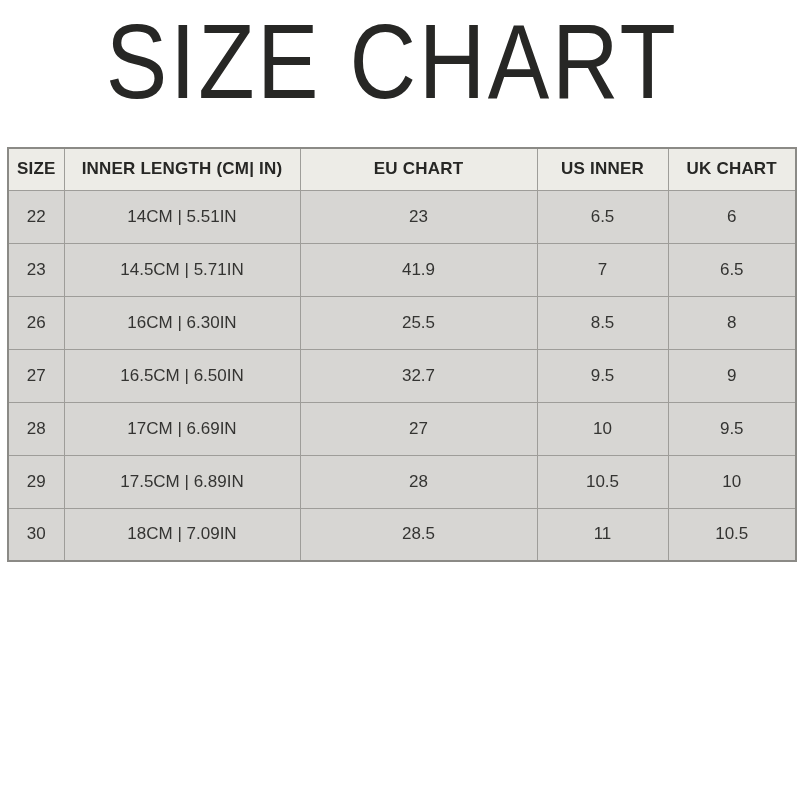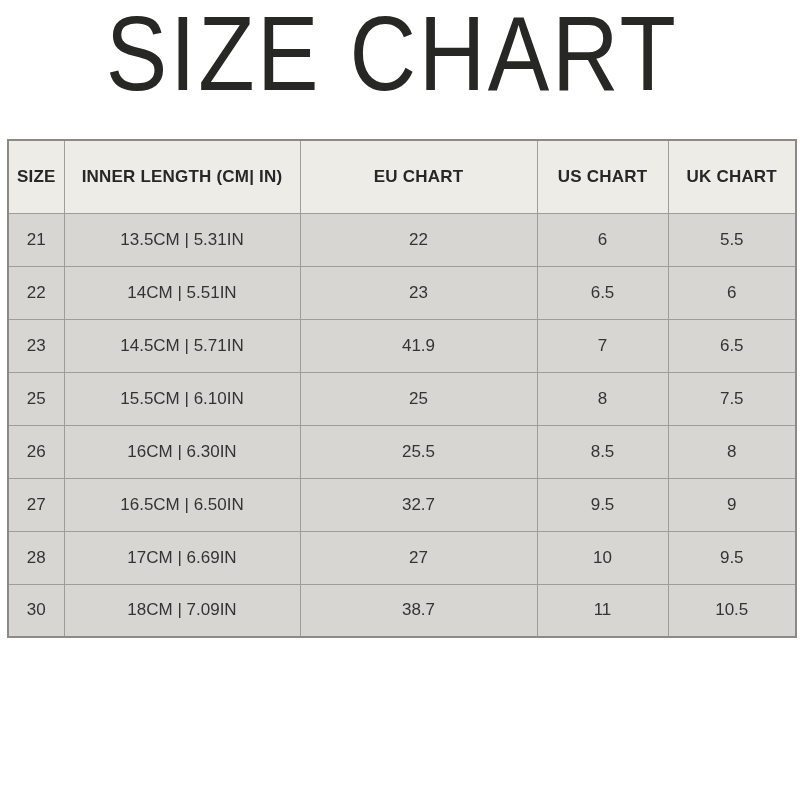--- a/index.html
+++ b/index.html
@@ -10,20 +10,21 @@
     --text:#272725;
     --cell-text:#343432;
     --page-bg:#ffffff;
   }
   *{margin:0;padding:0;box-sizing:border-box;}
   html,body{width:800px;height:800px;background:var(--page-bg);overflow:hidden;}
   body{font-family:"Liberation Sans","DejaVu Sans",sans-serif;color:var(--text);}
 
   .title-wrap{
     width:784px;
+    padding-top:8px;
     display:flex;
     justify-content:center;
     align-items:flex-end;
   }
   .title{
     font-size:106px;
     line-height:1.0;
     font-weight:400;
     letter-spacing:3px;
     white-space:nowrap;
@@ -41,21 +42,21 @@
     background:var(--row-bg);
     border:2px solid var(--outer-border);
   }
   table.size-chart th,
   table.size-chart td{
     border:1px solid var(--border);
     text-align:center;
     vertical-align:middle;
     overflow:hidden;
   }
-  table.size-chart thead tr{height:73px;}
+  table.size-chart thead tr{height:42px;}
   table.size-chart tbody tr{height:53px;}
   table.size-chart th{
     background:var(--header-bg);
     font-size:17px;
     font-weight:700;
     letter-spacing:0.2px;
     color:var(--text);
   }
   table.size-chart td{
     background:var(--row-bg);
@@ -84,52 +85,38 @@
         <col class="c-inner">
         <col class="c-eu">
         <col class="c-us">
         <col class="c-uk">
     </colgroup>
     <thead>
       <tr>
           <th>SIZE</th>
           <th>INNER LENGTH (CM| IN)</th>
           <th>EU CHART</th>
-          <th>US CHART</th>
+          <th>US INNER</th>
           <th>UK CHART</th>
         </tr>
     </thead>
     <tbody>
-        <tr>
-          <td>21</td>
-          <td>13.5CM | 5.31IN</td>
-          <td>22</td>
-          <td>6</td>
-          <td>5.5</td>
-        </tr>
         <tr>
           <td>22</td>
           <td>14CM | 5.51IN</td>
           <td>23</td>
           <td>6.5</td>
           <td>6</td>
         </tr>
         <tr>
           <td>23</td>
           <td>14.5CM | 5.71IN</td>
           <td>41.9</td>
           <td>7</td>
           <td>6.5</td>
-        </tr>
-        <tr>
-          <td>25</td>
-          <td>15.5CM | 6.10IN</td>
-          <td>25</td>
-          <td>8</td>
-          <td>7.5</td>
         </tr>
         <tr>
           <td>26</td>
           <td>16CM | 6.30IN</td>
           <td>25.5</td>
           <td>8.5</td>
           <td>8</td>
         </tr>
         <tr>
           <td>27</td>
@@ -139,22 +126,29 @@
           <td>9</td>
         </tr>
         <tr>
           <td>28</td>
           <td>17CM | 6.69IN</td>
           <td>27</td>
           <td>10</td>
           <td>9.5</td>
         </tr>
         <tr>
+          <td>29</td>
+          <td>17.5CM | 6.89IN</td>
+          <td>28</td>
+          <td>10.5</td>
+          <td>10</td>
+        </tr>
+        <tr>
           <td>30</td>
           <td>18CM | 7.09IN</td>
-          <td>38.7</td>
+          <td>28.5</td>
           <td>11</td>
           <td>10.5</td>
         </tr>
       </tbody>
   </table>
 
 </div>
 
 </body></html>

